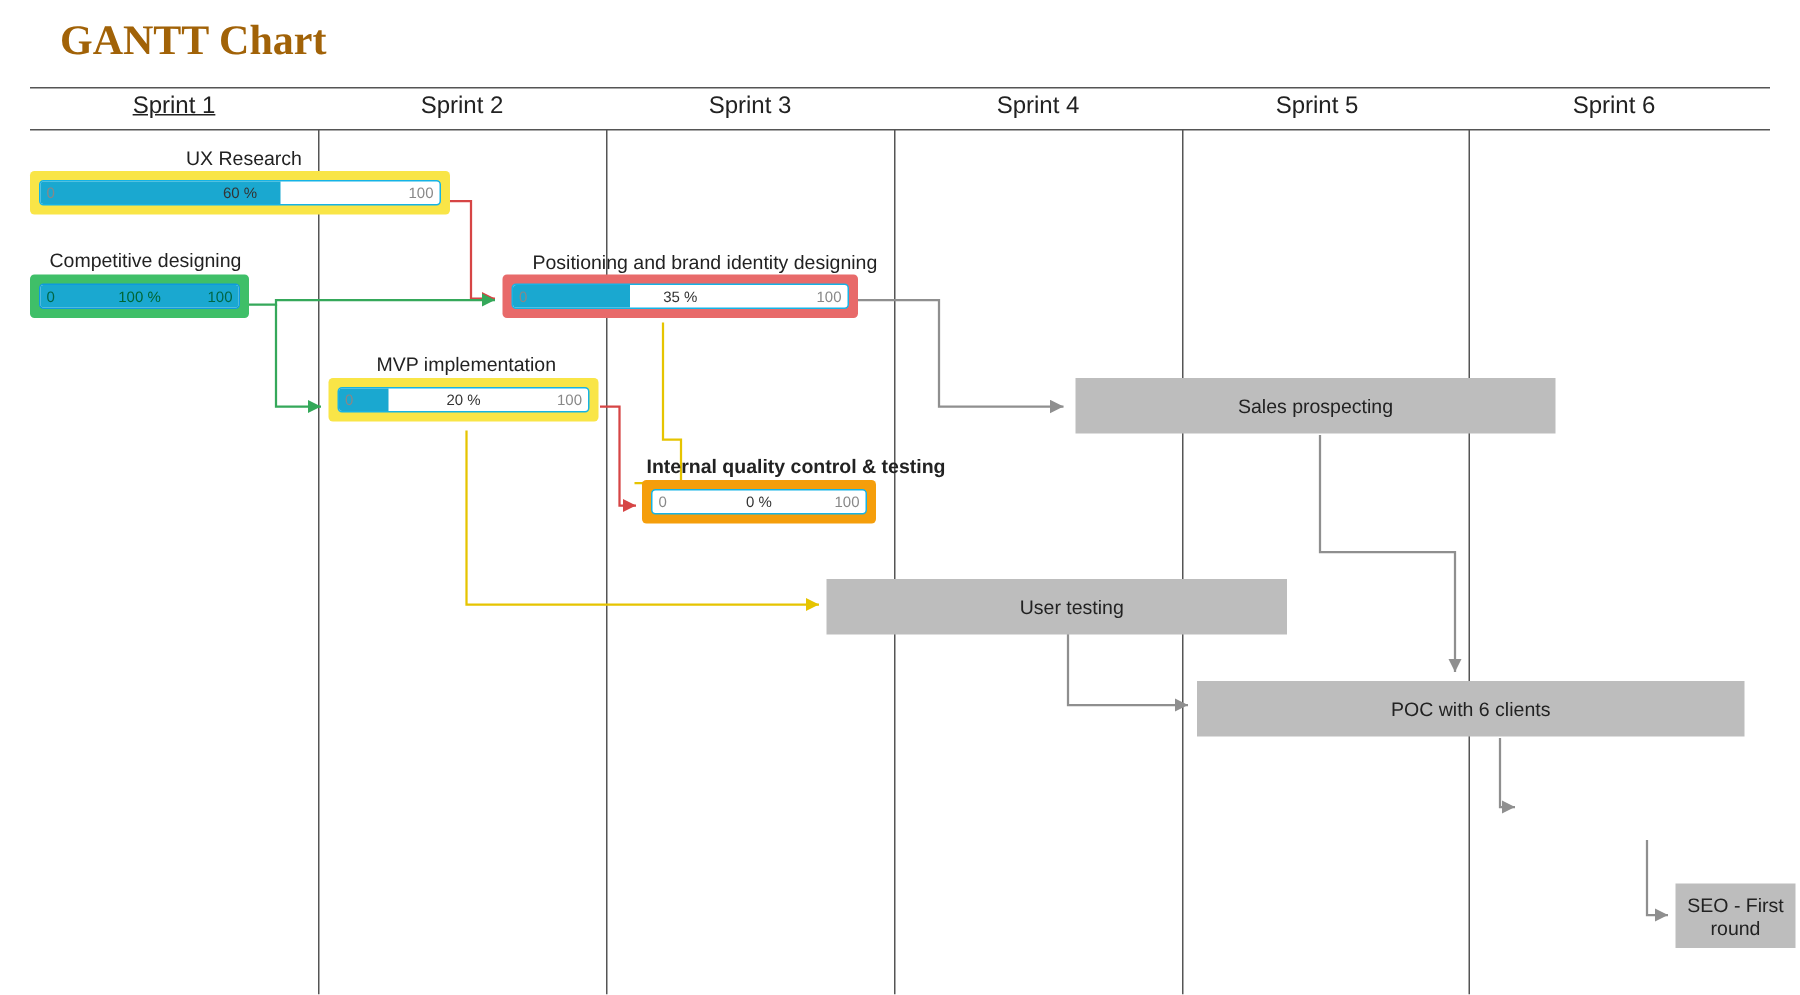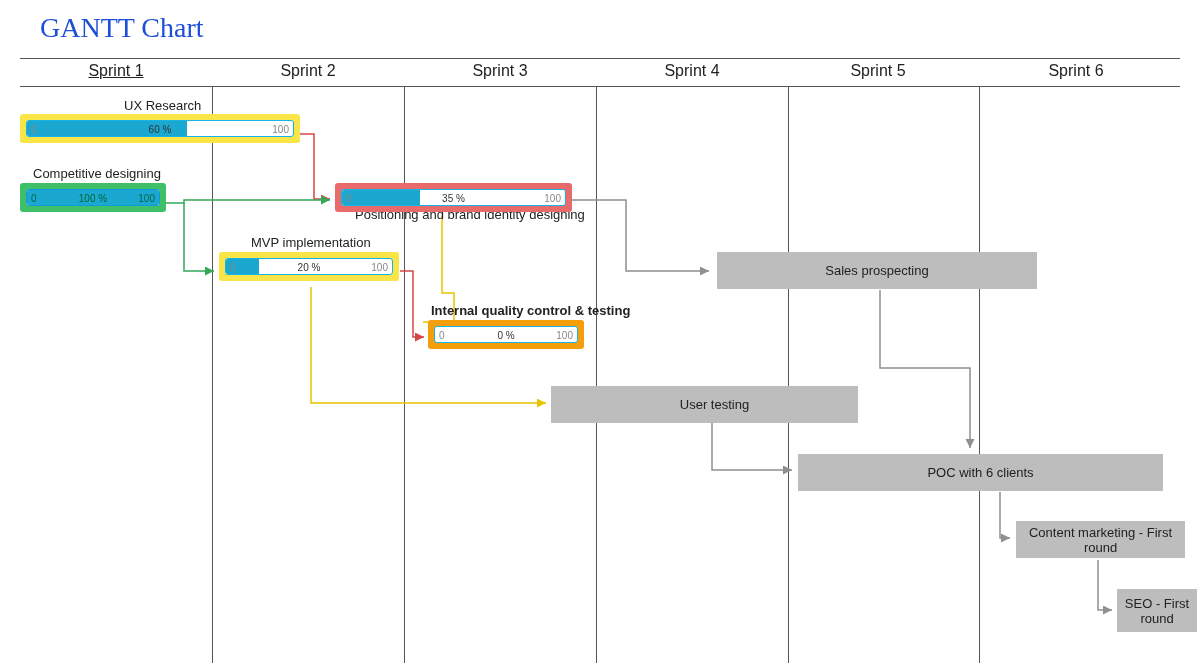--- a/index.html
+++ b/index.html
@@ -5,22 +5,22 @@
   html, body {
     margin: 0;
     padding: 0;
     background: #fff;
     font-family: "Segoe UI", Arial, sans-serif;
     font-size: 13px;
     color: #222;
   }
   .title {
     font-family: "Comic Sans MS", "Marker Felt", cursive;
-    color: #1d4ed8;
-    font-weight: normal;
+    color: #a16207;
+    font-weight: bold;
     font-size: 28px;
     padding: 12px 2px 4px 40px;
   }
   .chart {
     position: relative;
     width: 1200px;
     height: 663px;
     overflow: hidden;
   }
   .sprint-header {
@@ -164,21 +164,21 @@
   <div class="task-label" style="left:33px; top:166px;">Competitive designing</div>
   <div class="task-card" style="left:20px; top:183px; width:146px; background:#3fbf68;">
     <div class="bar-outer" style="border-color:#0e9adf;">
       <div class="bar-fill" style="width:100%; border-radius:2px;"></div>
       <span class="bar-min" style="color:#064">0</span>
       <span class="bar-pct" style="color:#063">100 %</span>
       <span class="bar-max" style="color:#064">100</span>
     </div>
   </div>
 
-  <div class="task-label" style="left:355px; top:167px;margin-top:40px;">Positioning and brand identity designing</div>
+  <div class="task-label" style="left:355px; top:167px;">Positioning and brand identity designing</div>
   <div class="task-card" style="left:335px; top:183px; width:237px; background:#e86a6a;">
     <div class="bar-outer">
       <div class="bar-fill" style="width:35%;"></div>
       <span class="bar-min">0</span>
       <span class="bar-pct">35 %</span>
       <span class="bar-max">100</span>
     </div>
   </div>
 
   <div class="task-label" style="left:251px; top:235px;">MVP implementation</div>
@@ -196,16 +196,15 @@
     <div class="bar-outer">
       <span class="bar-min">0</span>
       <span class="bar-pct">0 %</span>
       <span class="bar-max">100</span>
     </div>
   </div>
 
   <div class="plain-task" style="left:551px; top:386px; width:307px; height:37px;padding-left:26px;">User testing</div>
   <div class="plain-task" style="left:717px; top:252px; width:320px; height:37px;">Sales prospecting</div>
   <div class="plain-task" style="left:798px; top:454px; width:365px; height:37px;">POC with 6 clients</div>
-  <div class="plain-task" style="left:1016px; top:521px; width:169px; height:37px;">Content marketing - First round</div>
   <div class="plain-task" style="left:1117px; top:589px; width:80px; height:43px;">SEO - First round</div>
 
 </div>
 
 </body></html>

